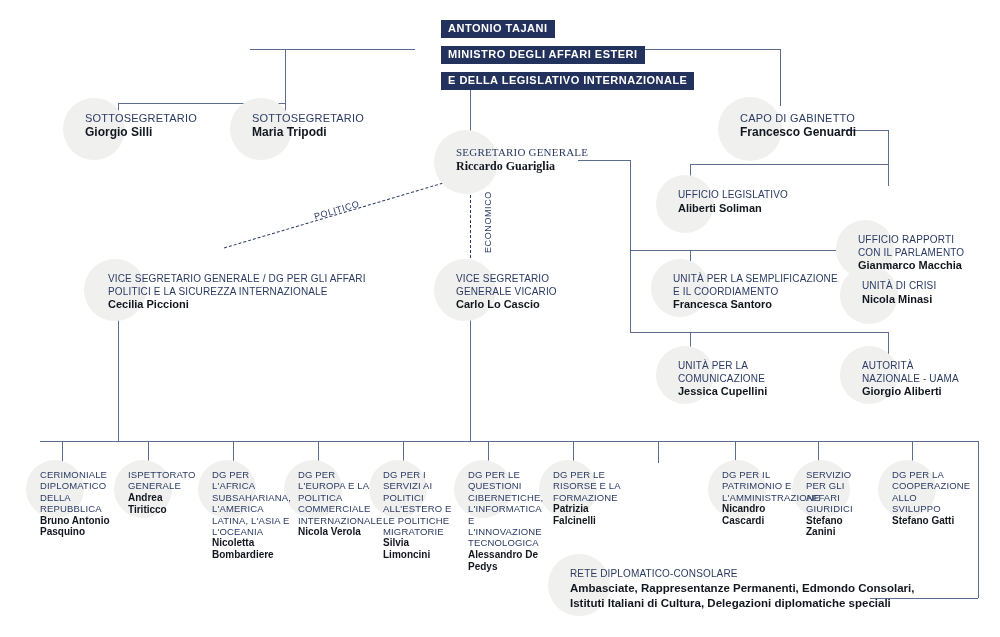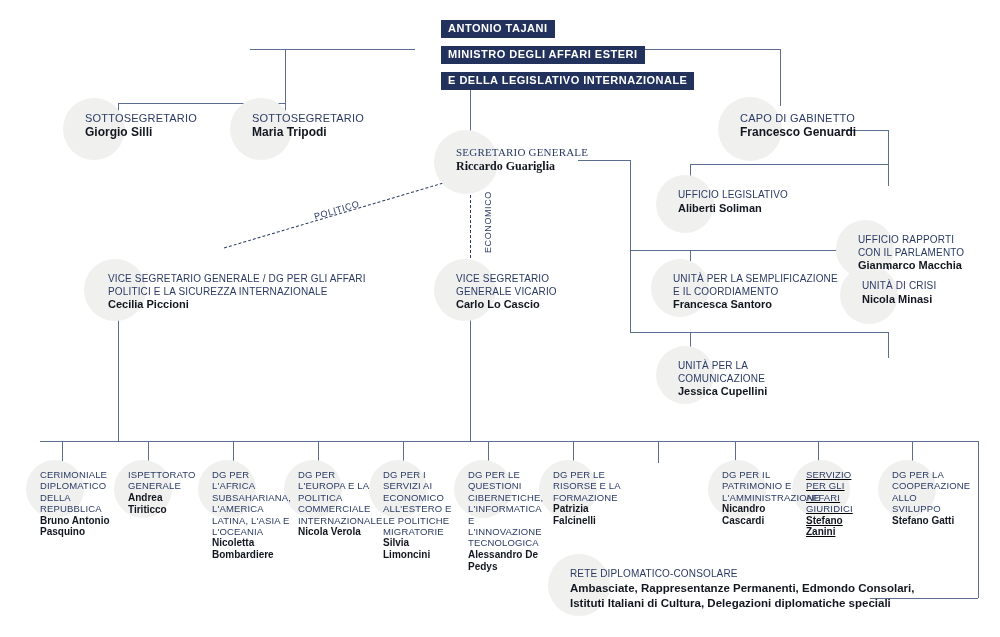--- a/index.html
+++ b/index.html
@@ -242,20 +242,28 @@
 
   <div class="node tier2" style="left:678px;top:360px;">
     <div class="blob" style="left:-22px;top:-14px;width:58px;height:58px;"></div>
     <div class="ntext">
       <div class="role">UNITÀ PER LA</div>
       <div class="role">COMUNICAZIONE</div>
       <div class="person">Jessica Cupellini</div>
     </div>
   </div>
 
+  <div class="node tier2" style="left:862px;top:360px;">
+    <div class="blob" style="left:-22px;top:-14px;width:58px;height:58px;"></div>
+    <div class="ntext">
+      <div class="role">AUTORITÀ</div>
+      <div class="role">NAZIONALE - UAMA</div>
+      <div class="person">Giorgio Aliberti</div>
+    </div>
+  </div>
 
   <div class="node" style="left:40px;top:469px;width:78px;">
     <div class="blob" style="left:-14px;top:-9px;width:58px;height:58px;"></div>
     <div class="ntext">
       <div class="role wrap">CERIMONIALE DIPLOMATICO DELLA REPUBBLICA</div>
       <div class="person wrap">Bruno Antonio Pasquino</div>
     </div>
   </div>
 
   <div class="node" style="left:128px;top:469px;width:72px;">
@@ -278,21 +286,21 @@
     <div class="blob" style="left:-14px;top:-9px;width:58px;height:58px;"></div>
     <div class="ntext">
       <div class="role wrap">DG PER L'EUROPA E LA POLITICA COMMERCIALE INTERNAZIONALE</div>
       <div class="person wrap">Nicola Verola</div>
     </div>
   </div>
 
   <div class="node" style="left:383px;top:469px;width:74px;">
     <div class="blob" style="left:-14px;top:-9px;width:58px;height:58px;"></div>
     <div class="ntext">
-      <div class="role wrap">DG PER I SERVIZI AI ECONOMICO ALL'ESTERO E LE POLITICHE MIGRATORIE</div>
+      <div class="role wrap">DG PER I SERVIZI AI POLITICI ALL'ESTERO E LE POLITICHE MIGRATORIE</div>
       <div class="person wrap">Silvia Limoncini</div>
     </div>
   </div>
 
   <div class="node" style="left:468px;top:469px;width:76px;">
     <div class="blob" style="left:-14px;top:-9px;width:58px;height:58px;"></div>
     <div class="ntext">
       <div class="role wrap">DG PER LE QUESTIONI CIBERNETICHE, L'INFORMATICA E L'INNOVAZIONE TECNOLOGICA</div>
       <div class="person wrap">Alessandro De Pedys</div>
     </div>
@@ -308,21 +316,21 @@
 
 
   <div class="node" style="left:722px;top:469px;width:76px;">
     <div class="blob" style="left:-14px;top:-9px;width:58px;height:58px;"></div>
     <div class="ntext">
       <div class="role wrap">DG PER IL PATRIMONIO E L'AMMINISTRAZIONE</div>
       <div class="person wrap">Nicandro Cascardi</div>
     </div>
   </div>
 
-  <div class="node" style="left:806px;top:469px;width:66px;text-decoration:underline;">
+  <div class="node" style="left:806px;top:469px;width:66px;">
     <div class="blob" style="left:-14px;top:-9px;width:58px;height:58px;"></div>
     <div class="ntext">
       <div class="role wrap">SERVIZIO PER GLI AFFARI GIURIDICI</div>
       <div class="person wrap">Stefano Zanini</div>
     </div>
   </div>
 
   <div class="node" style="left:892px;top:469px;width:72px;">
     <div class="blob" style="left:-14px;top:-9px;width:58px;height:58px;"></div>
     <div class="ntext">

